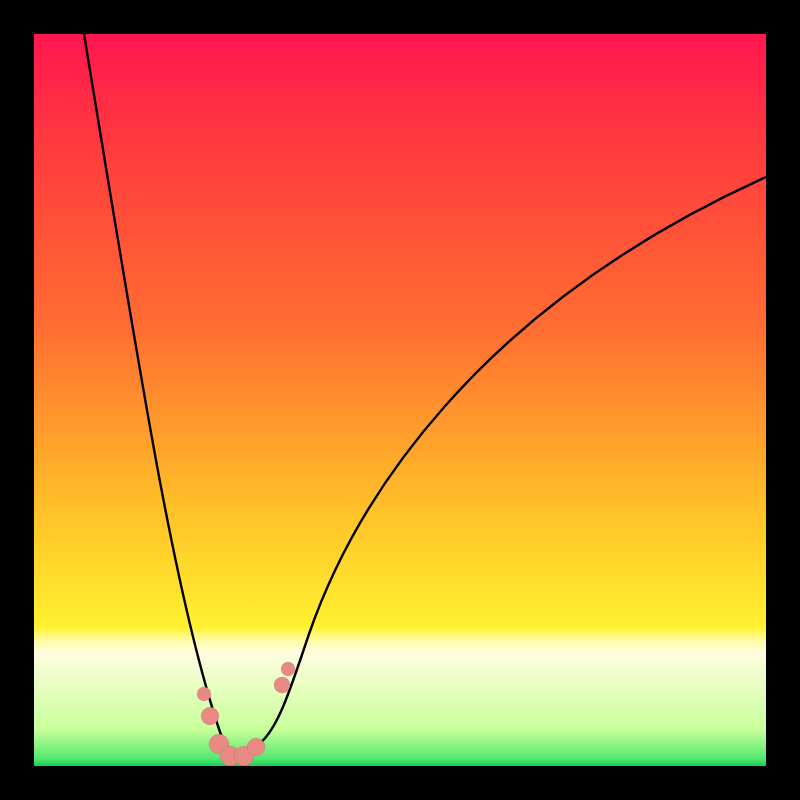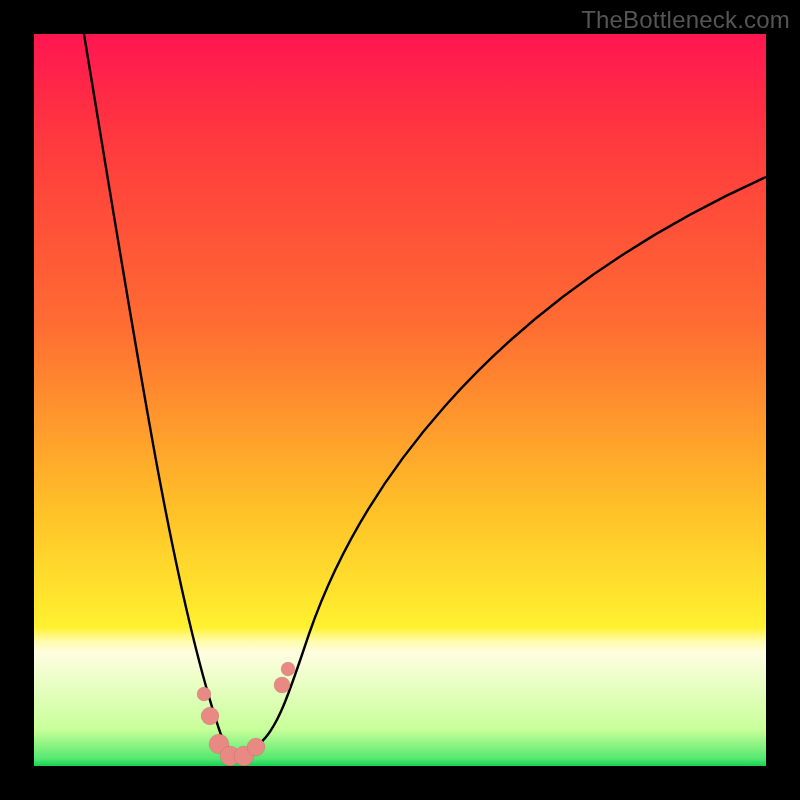--- a/index.html
+++ b/index.html
@@ -81,14 +81,13 @@
         <circle cx="176" cy="682" r="9" class="marker"></circle>
         <circle cx="185" cy="710" r="10" class="marker"></circle>
         <circle cx="196" cy="722" r="10" class="marker"></circle>
         <circle cx="210" cy="722" r="10" class="marker"></circle>
         <circle cx="222" cy="713" r="9" class="marker"></circle>
         <circle cx="248" cy="651" r="8" class="marker"></circle>
         <circle cx="254" cy="635" r="7" class="marker"></circle>
       </g>
   </svg>
 
-  <div class="watermark">TheBottleneck.com</div>
 </div>
 
 </body></html>

